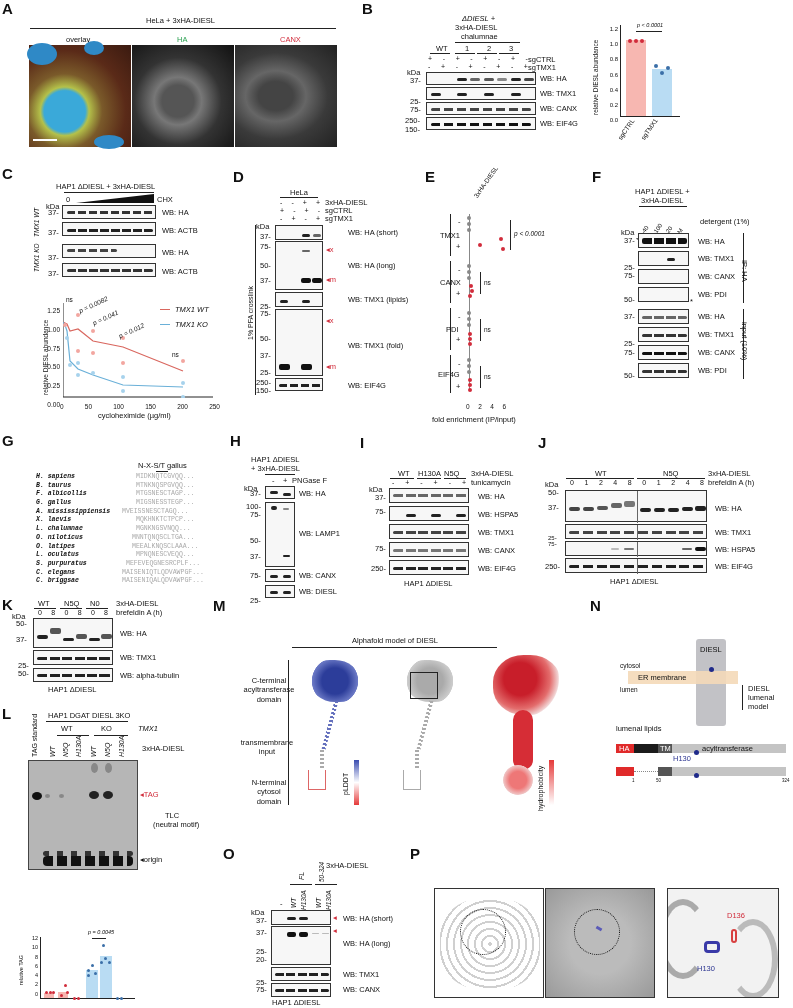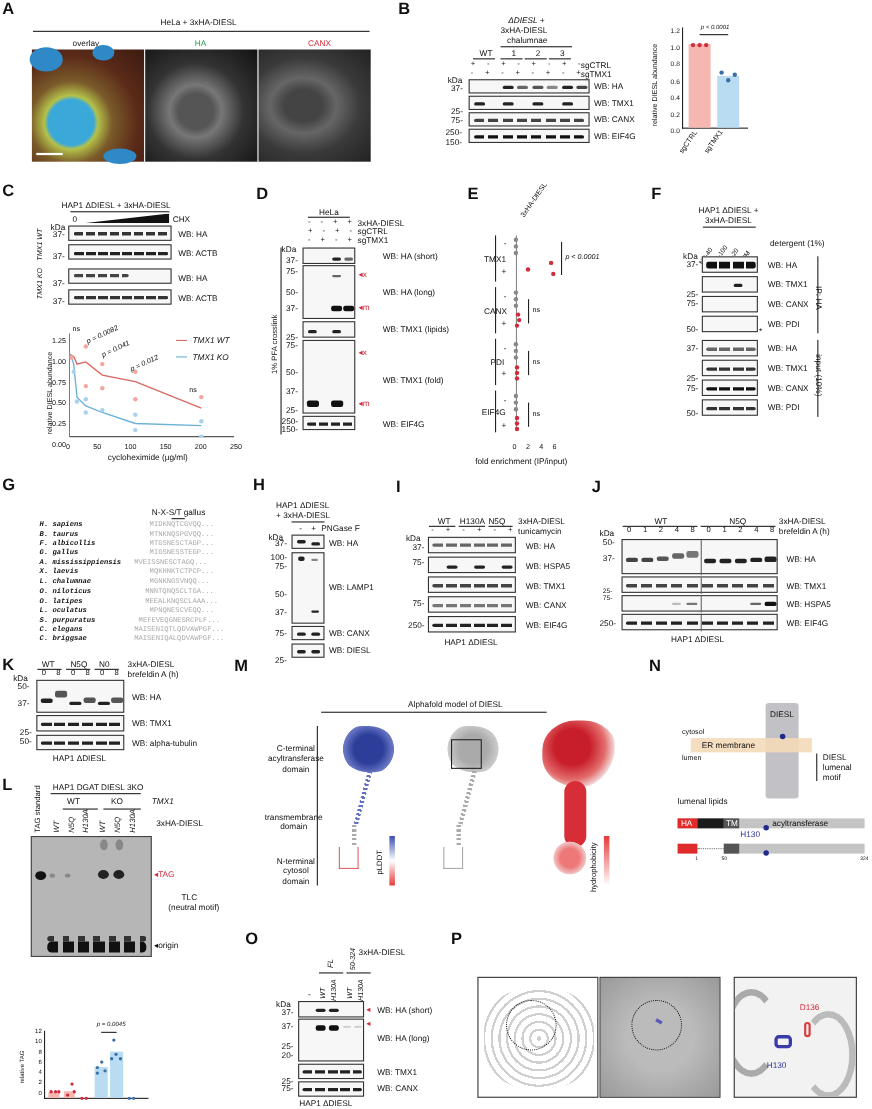--- a/index.html
+++ b/index.html
@@ -705,24 +705,24 @@
     <div>10</div>
     <div>8</div>
     <div>6</div>
     <div>4</div>
     <div>2</div>
     <div>0</div>
 </div>
 <div class="vtext" style="left:18px;top:985px;font-size:5.5px;">relative TAG</div>
 
 <div class="panel-letter" style="left:213px;top:597px;">M</div>
-<div class="lbl" style="left:371px;top:637px;text-align:right;">Alphafold model of DIESL</div>
+<div class="lbl" style="left:352px;top:637px;text-align:right;">Alphafold model of DIESL</div>
 <div class="line" style="left:292px;top:647px;width:205px;height:1px;"></div>
 <div class="lbl" style="left:239px;top:676px;width:60px;white-space:normal;text-align:center;line-height:1.25;">C-terminal acyltransferase domain</div>
-<div class="lbl" style="left:232px;top:738px;width:70px;white-space:normal;text-align:center;line-height:1.25;">transmembrane domain</div>
+<div class="lbl" style="left:232px;top:738px;width:70px;white-space:normal;text-align:center;line-height:1.25;">transmembrane input</div>
 <div class="lbl" style="left:244px;top:778px;width:50px;white-space:normal;text-align:center;line-height:1.25;">N-terminal cytosol domain</div>
 <div class="line" style="left:288px;top:660px;width:1px;height:145px;"></div>
 <div class="abs" style="left:300px;top:655px;width:70px;height:150px;">
   <div class="abs" style="left:10px;top:5px;width:50px;height:42px;border-radius:40% 50% 40% 50%;background:radial-gradient(circle,#2c3d9a 0 40%,#6c7ac6 70%,transparent 72%);"></div>
   <div class="abs" style="left:28px;top:45px;width:4px;height:50px;background:repeating-linear-gradient(180deg,#6470bd 0 2px,transparent 2px 4px);transform:rotate(15deg);"></div>
   <div class="abs" style="left:20px;top:95px;width:4px;height:20px;background:repeating-linear-gradient(180deg,#aaa 0 2px,transparent 2px 4px);"></div>
   <div class="abs" style="left:8px;top:115px;width:18px;height:20px;border:1px solid #d66;border-top:none;"></div>
 </div>
 <div class="abs" style="left:354px;top:760px;width:5px;height:45px;background:linear-gradient(180deg,#3b4db0,#fff 50%,#e53a3a);"></div>
 <div class="vtext" style="left:342px;top:795px;font-size:7px;">pLDDT</div>
@@ -745,21 +745,21 @@
 <div class="abs" style="left:696px;top:639px;width:30px;height:87px;background:#c2c2c6;border-radius:3px;"></div>
 <div class="lbl" style="left:700px;top:646px;">DIESL</div>
 <div class="lbl small" style="left:620px;top:663px;">cytosol</div>
 <div class="abs" style="left:628px;top:671px;width:110px;height:13px;background:#f4d9b8;opacity:0.9;"></div>
 <div class="lbl" style="left:638px;top:674px;">ER membrane</div>
 <div class="abs" style="left:709px;top:667px;width:5px;height:5px;border-radius:50%;background:#1f2a8a;"></div>
 <div class="lbl small" style="left:620px;top:687px;">lumen</div>
 <div class="line" style="left:742px;top:685px;width:1px;height:25px;"></div>
 <div class="lbl" style="left:748px;top:685px;">DIESL</div>
 <div class="lbl" style="left:748px;top:694px;">lumenal</div>
-<div class="lbl" style="left:748px;top:703px;">motif</div>
+<div class="lbl" style="left:748px;top:703px;">model</div>
 <div class="lbl" style="left:616px;top:725px;">lumenal lipids</div>
 <div class="abs" style="left:616px;top:744px;width:170px;height:9px;background:#c4c4c4;">
   <div class="abs" style="left:0;top:0;width:18px;height:9px;background:#e02a2a;"></div>
   <div class="abs" style="left:18px;top:0;width:24px;height:9px;background:#1b1b1b;"></div>
   <div class="abs" style="left:42px;top:0;width:14px;height:9px;background:#555;"></div>
 </div>
 <div class="lbl" style="left:619px;top:745px;color:#fff;">HA</div>
 <div class="lbl" style="left:660px;top:745px;color:#fff;">TM</div>
 <div class="lbl" style="left:702px;top:745px;">acyltransferase</div>
 <div class="abs" style="left:694px;top:750px;width:5px;height:5px;border-radius:50%;background:#1f2a8a;"></div>

